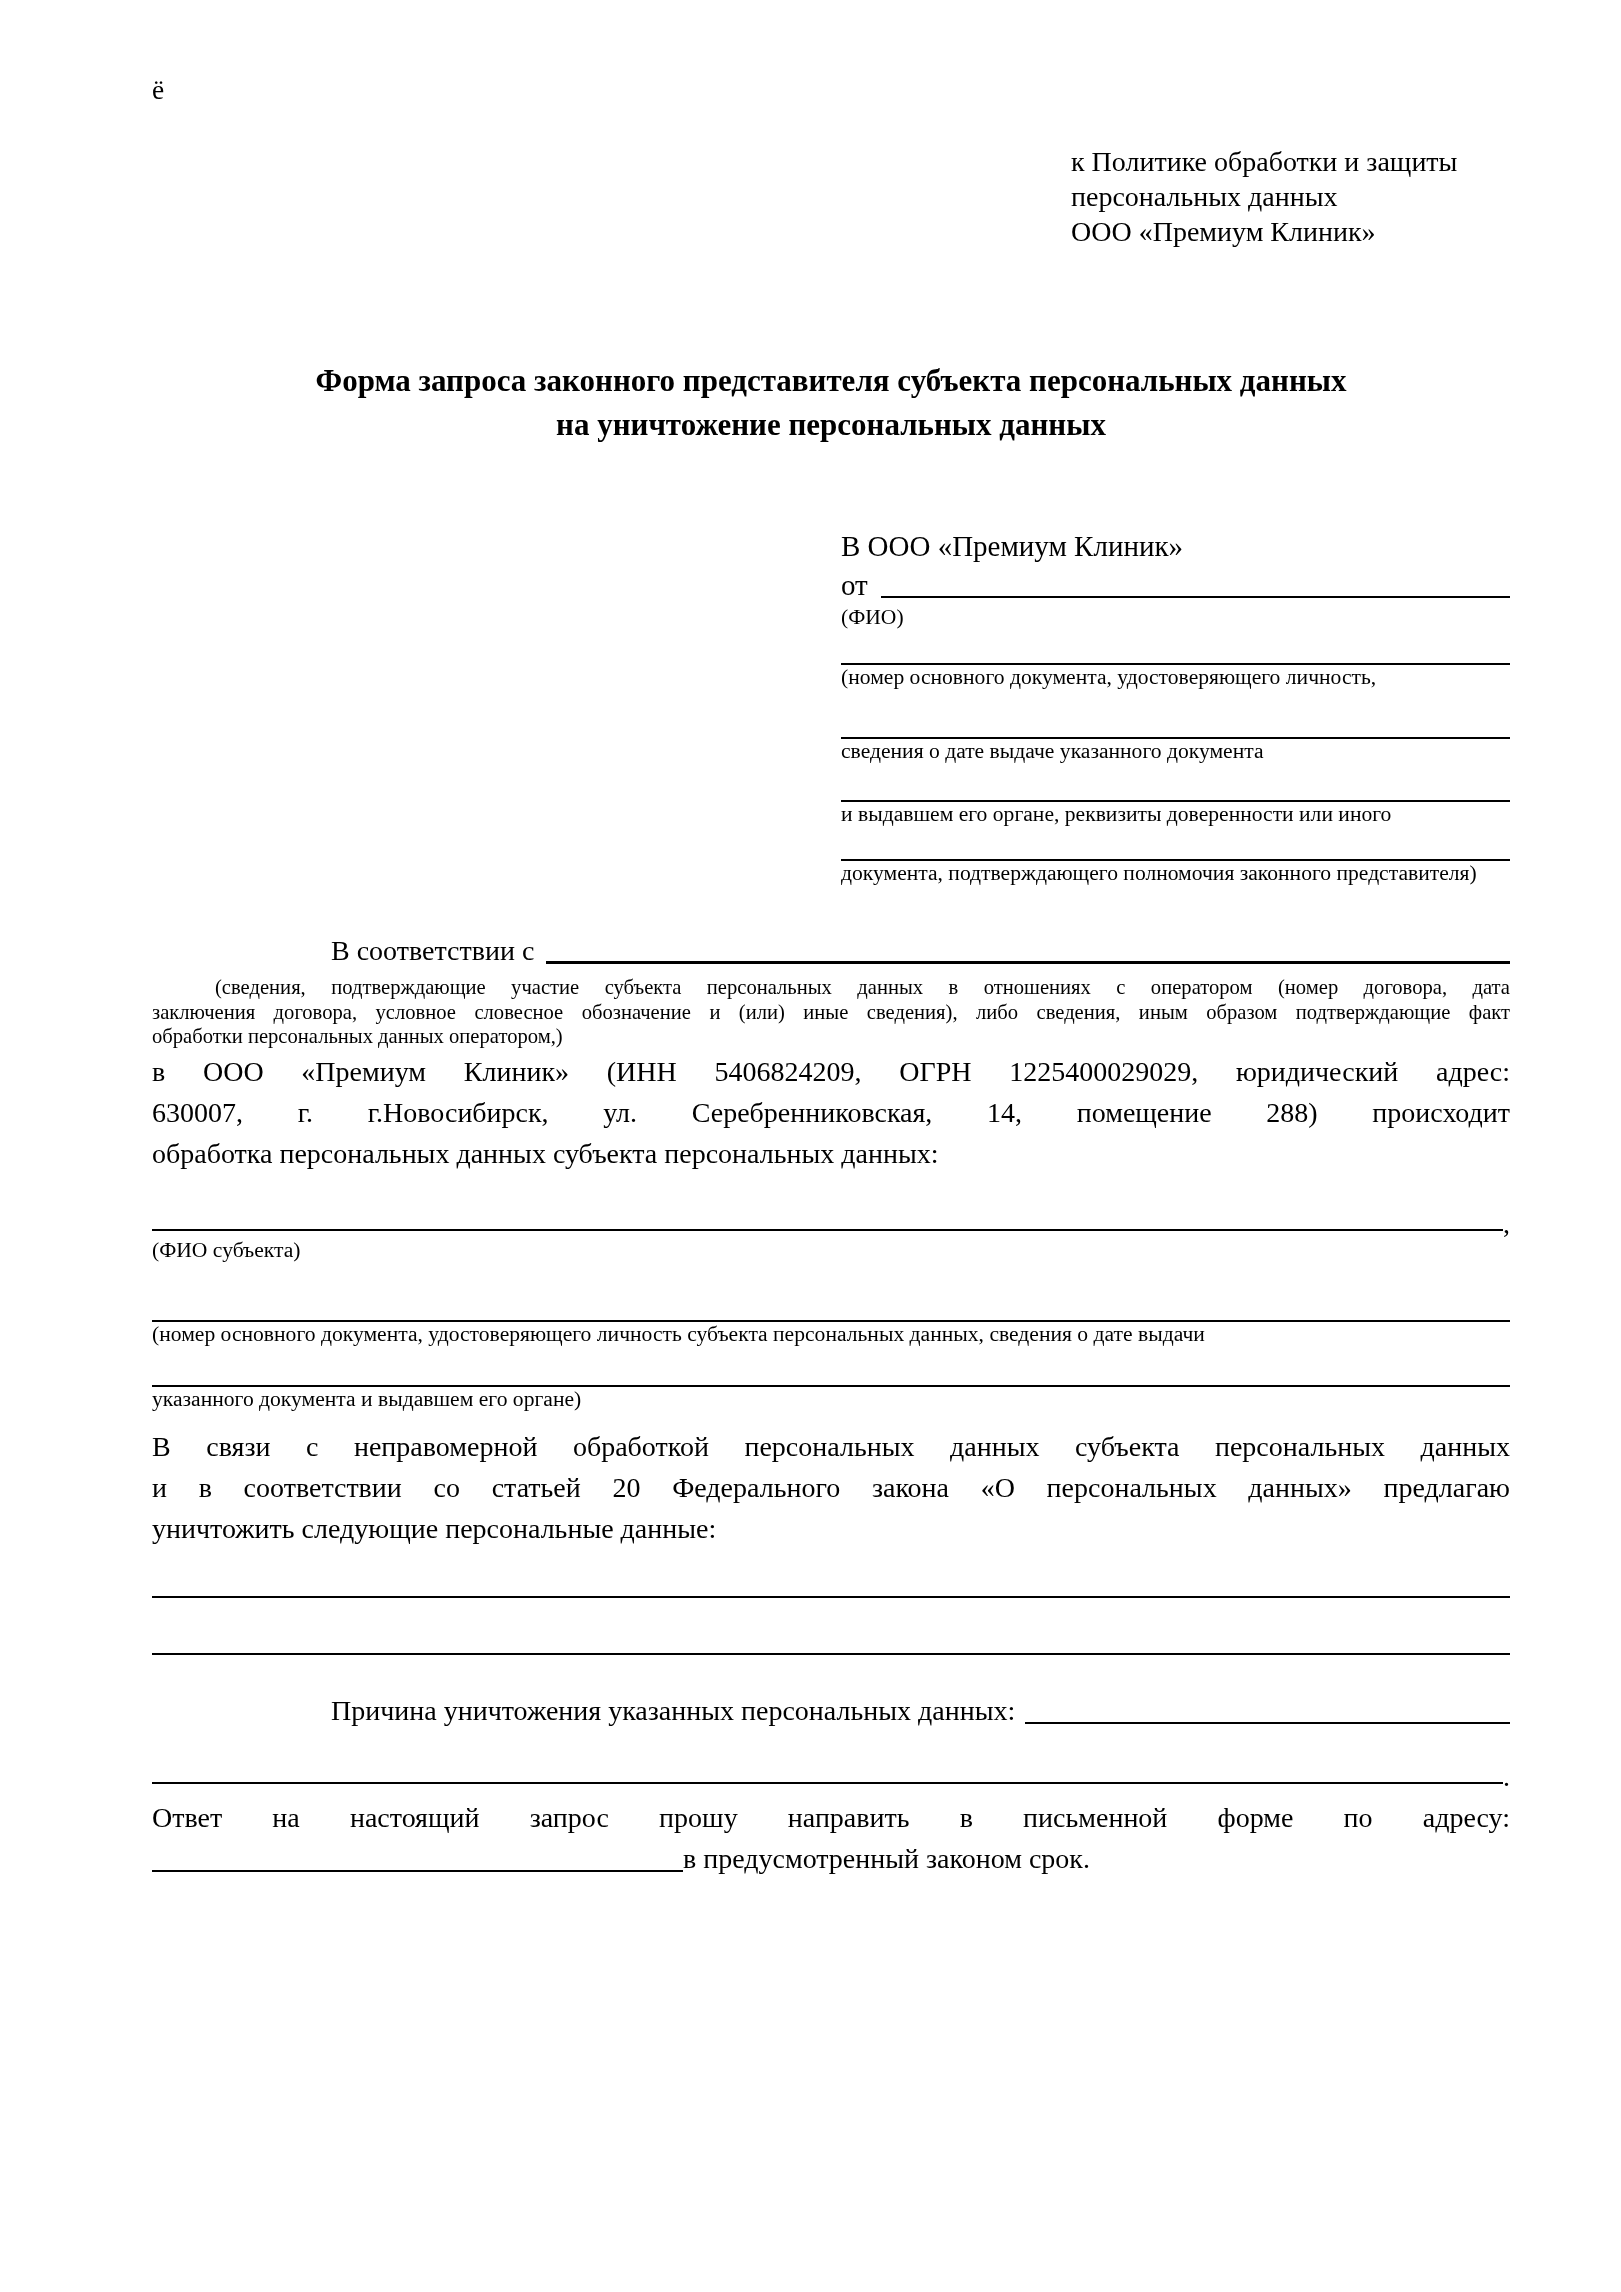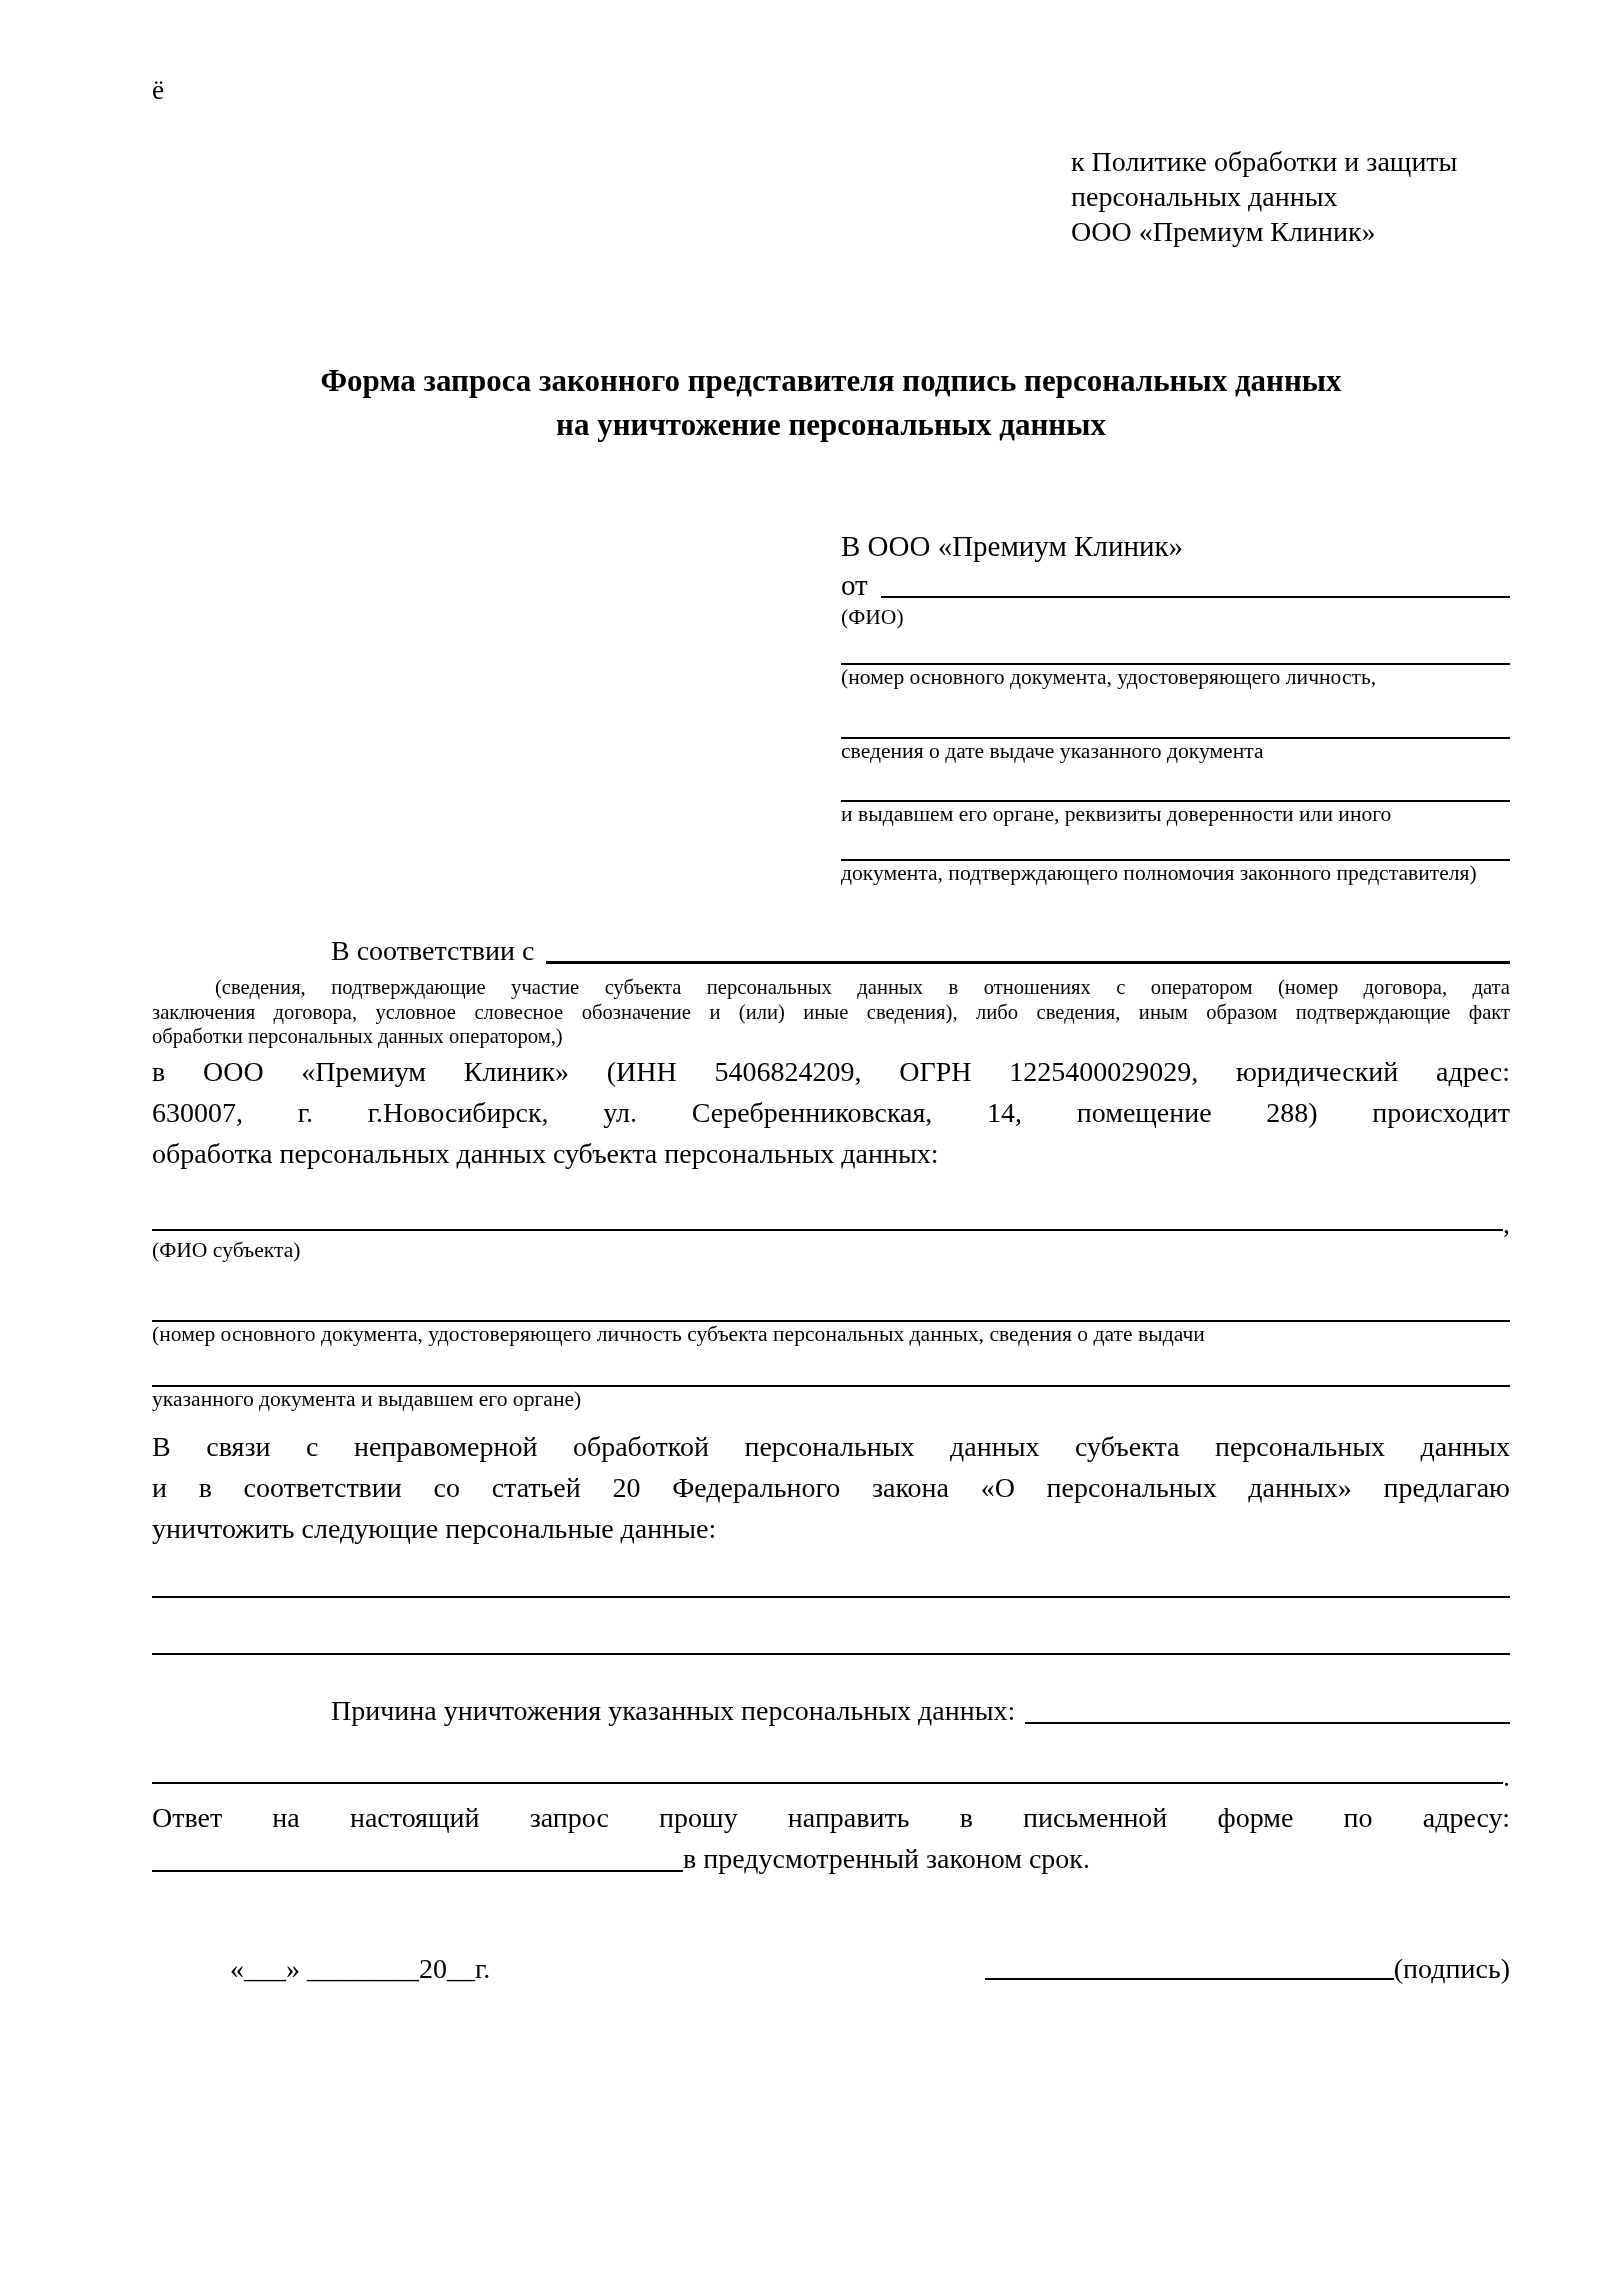--- a/index.html
+++ b/index.html
@@ -49,21 +49,21 @@
 
   <div class="stray">ё</div>
 
   <div class="appendix">
     <div>к Политике обработки и защиты</div>
     <div>персональных данных</div>
     <div>ООО «Премиум Клиник»</div>
   </div>
 
   <div class="doc-title">
-    <div>Форма запроса законного представителя подпись персональных данных</div>
+    <div>Форма запроса законного представителя субъекта персональных данных</div>
     <div>на уничтожение персональных данных</div>
   </div>
 
   <div class="addr">
     <div class="addr-to">В ООО «Премиум Клиник»</div>
     <div class="addr-from frow">
       <span class="label">от</span>
       <span class="fill"></span>
     </div>
     <div class="small-cap">(ФИО)</div>
@@ -131,22 +131,15 @@
     <span class="comma">.</span>
   </div>
 
   <div class="body-text jline" style="margin-top:5.9px;">Ответ на настоящий запрос прошу направить в письменной форме по адресу:</div>
 
   <div class="body-text frow">
     <span class="resp-fill"></span>
     <span>в предусмотренный законом срок.</span>
   </div>
 
-  <div class="footer">
-    <div class="date-group">«___» ________20__г.</div>
-    <div class="sig-group">
-      <span class="sig-line"></span>
-      <span>(подпись)</span>
-    </div>
-  </div>
 
 </div>
 
 
 </body></html>

